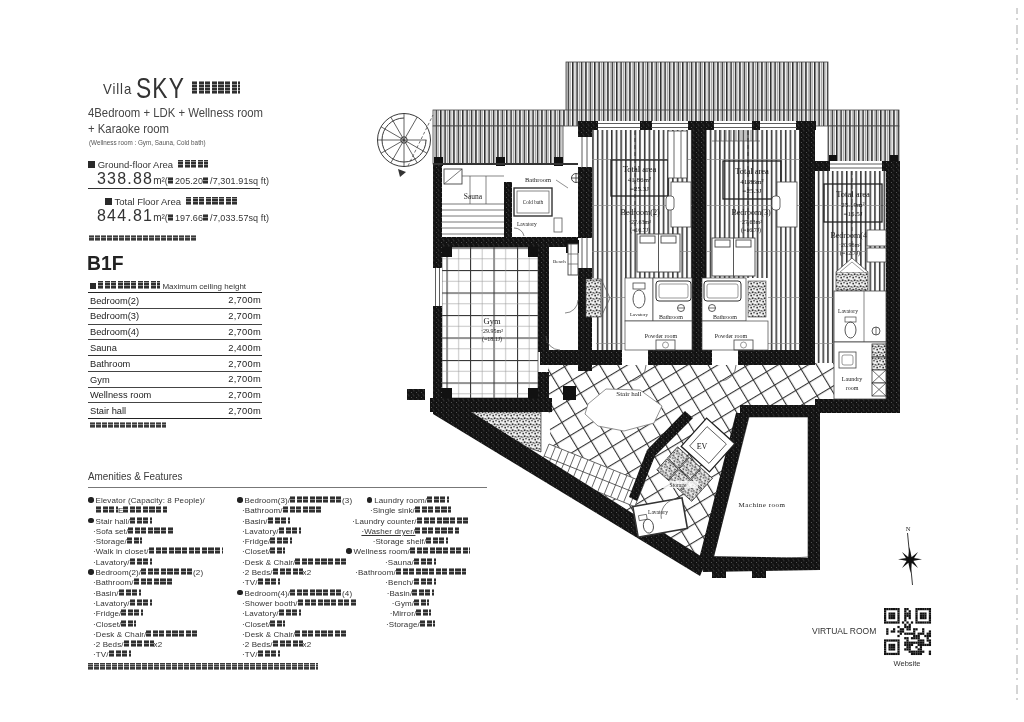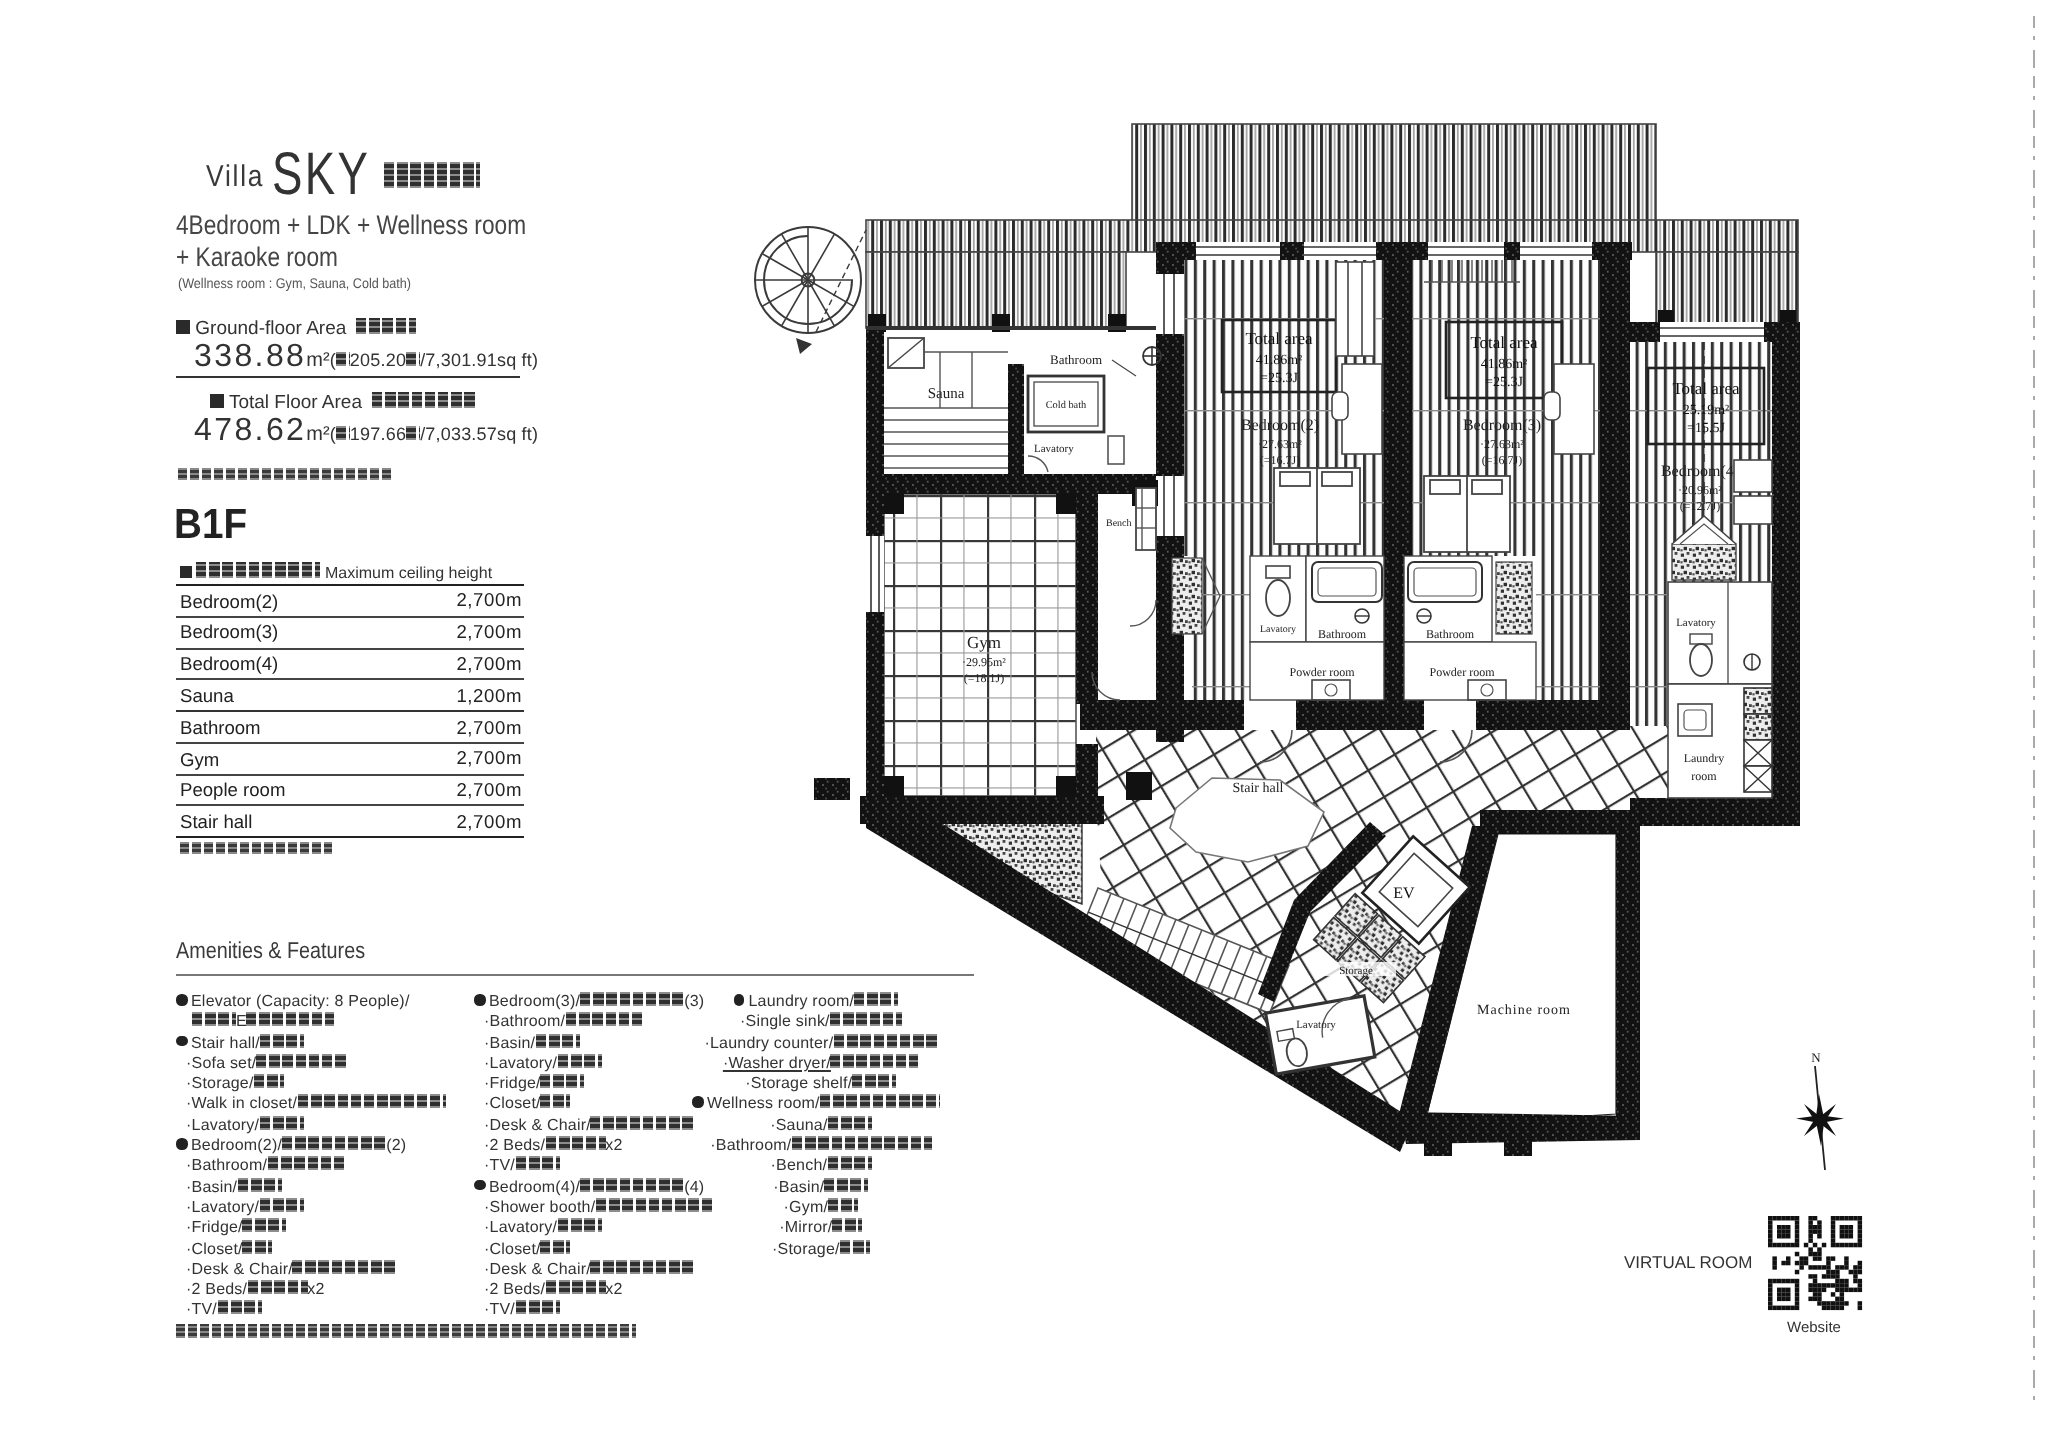--- a/index.html
+++ b/index.html
@@ -42,21 +42,21 @@
   <span style="font-size:16px;letter-spacing:1.2px;">338.88</span><span style="font-size:10px;">m²</span><span style="letter-spacing:0.1px;">(<span class="jp" style="width:7px;height:7px;"></span>205.20<span class="jp" style="width:7px;height:7px;"></span>/7,301.91sq ft)</span>
 </div>
 
 <div class="abs" style="left:88px;top:188px;width:172px;height:1px;background:#333;"></div>
 
 <div class="abs" style="left:88px;top:196px;font-size:9.5px;color:#333;margin-left:17px;">
   <span class="sq" style="width:7px;height:7px;"></span> Total Floor Area&nbsp;&nbsp;<span class="jp" style="width:52px;height:8px;"></span>
 </div>
 
 <div class="abs" style="left:97px;top:207px;font-size:9px;color:#333;">
-  <span style="font-size:16px;letter-spacing:1.2px;">478.62</span><span style="font-size:10px;">m²</span><span style="letter-spacing:0.1px;">(<span class="jp" style="width:7px;height:7px;"></span>197.66<span class="jp" style="width:7px;height:7px;"></span>/7,033.57sq ft)</span>
+  <span style="font-size:16px;letter-spacing:1.2px;">844.81</span><span style="font-size:10px;">m²</span><span style="letter-spacing:0.1px;">(<span class="jp" style="width:7px;height:7px;"></span>197.66<span class="jp" style="width:7px;height:7px;"></span>/7,033.57sq ft)</span>
 </div>
 
 <div class="abs" style="left:89px;top:227px;"><span class="jpl" style="width:108px;height:6.5px;"></span></div>
 
 <div class="abs" style="left:87px;top:251px;font-size:21px;font-weight:bold;letter-spacing:0px;color:#222;transform:scaleX(0.92);transform-origin:left;">B1F</div>
 
 <div class="abs" style="left:90px;top:281px;font-size:8px;color:#333;">
   <span class="sq" style="width:6px;height:6px;"></span> <span class="jp" style="width:62px;height:8px;"></span> Maximum ceiling height
 </div>
 
@@ -70,32 +70,32 @@
     <tr style="border-bottom:1px solid #444;">
             <td style="padding:2.6px 0 2.2px 2px;">Bedroom(3)</td>
             <td style="text-align:right;letter-spacing:0.3px;">2,700m</td>
           </tr>
     <tr style="border-bottom:1px solid #444;">
             <td style="padding:2.6px 0 2.2px 2px;">Bedroom(4)</td>
             <td style="text-align:right;letter-spacing:0.3px;">2,700m</td>
           </tr>
     <tr style="border-bottom:1.6px solid #333;">
             <td style="padding:2.6px 0 2.2px 2px;">Sauna</td>
-            <td style="text-align:right;letter-spacing:0.3px;">1,200m</td>
+            <td style="text-align:right;letter-spacing:0.3px;">2,400m</td>
           </tr>
     <tr style="border-bottom:1px solid #444;">
             <td style="padding:2.6px 0 2.2px 2px;">Bathroom</td>
             <td style="text-align:right;letter-spacing:0.3px;">2,700m</td>
           </tr>
     <tr style="border-bottom:1px solid #444;">
             <td style="padding:2.6px 0 2.2px 2px;">Gym</td>
             <td style="text-align:right;letter-spacing:0.3px;">2,700m</td>
           </tr>
     <tr style="border-bottom:1px solid #444;">
-            <td style="padding:2.6px 0 2.2px 2px;">People room</td>
+            <td style="padding:2.6px 0 2.2px 2px;">Wellness room</td>
             <td style="text-align:right;letter-spacing:0.3px;">2,700m</td>
           </tr>
     <tr style="border-bottom:1.6px solid #222;">
             <td style="padding:2.6px 0 2.2px 2px;">Stair hall</td>
             <td style="text-align:right;letter-spacing:0.3px;">2,700m</td>
           </tr>
   </tbody>
       </table>
 </div>
 

